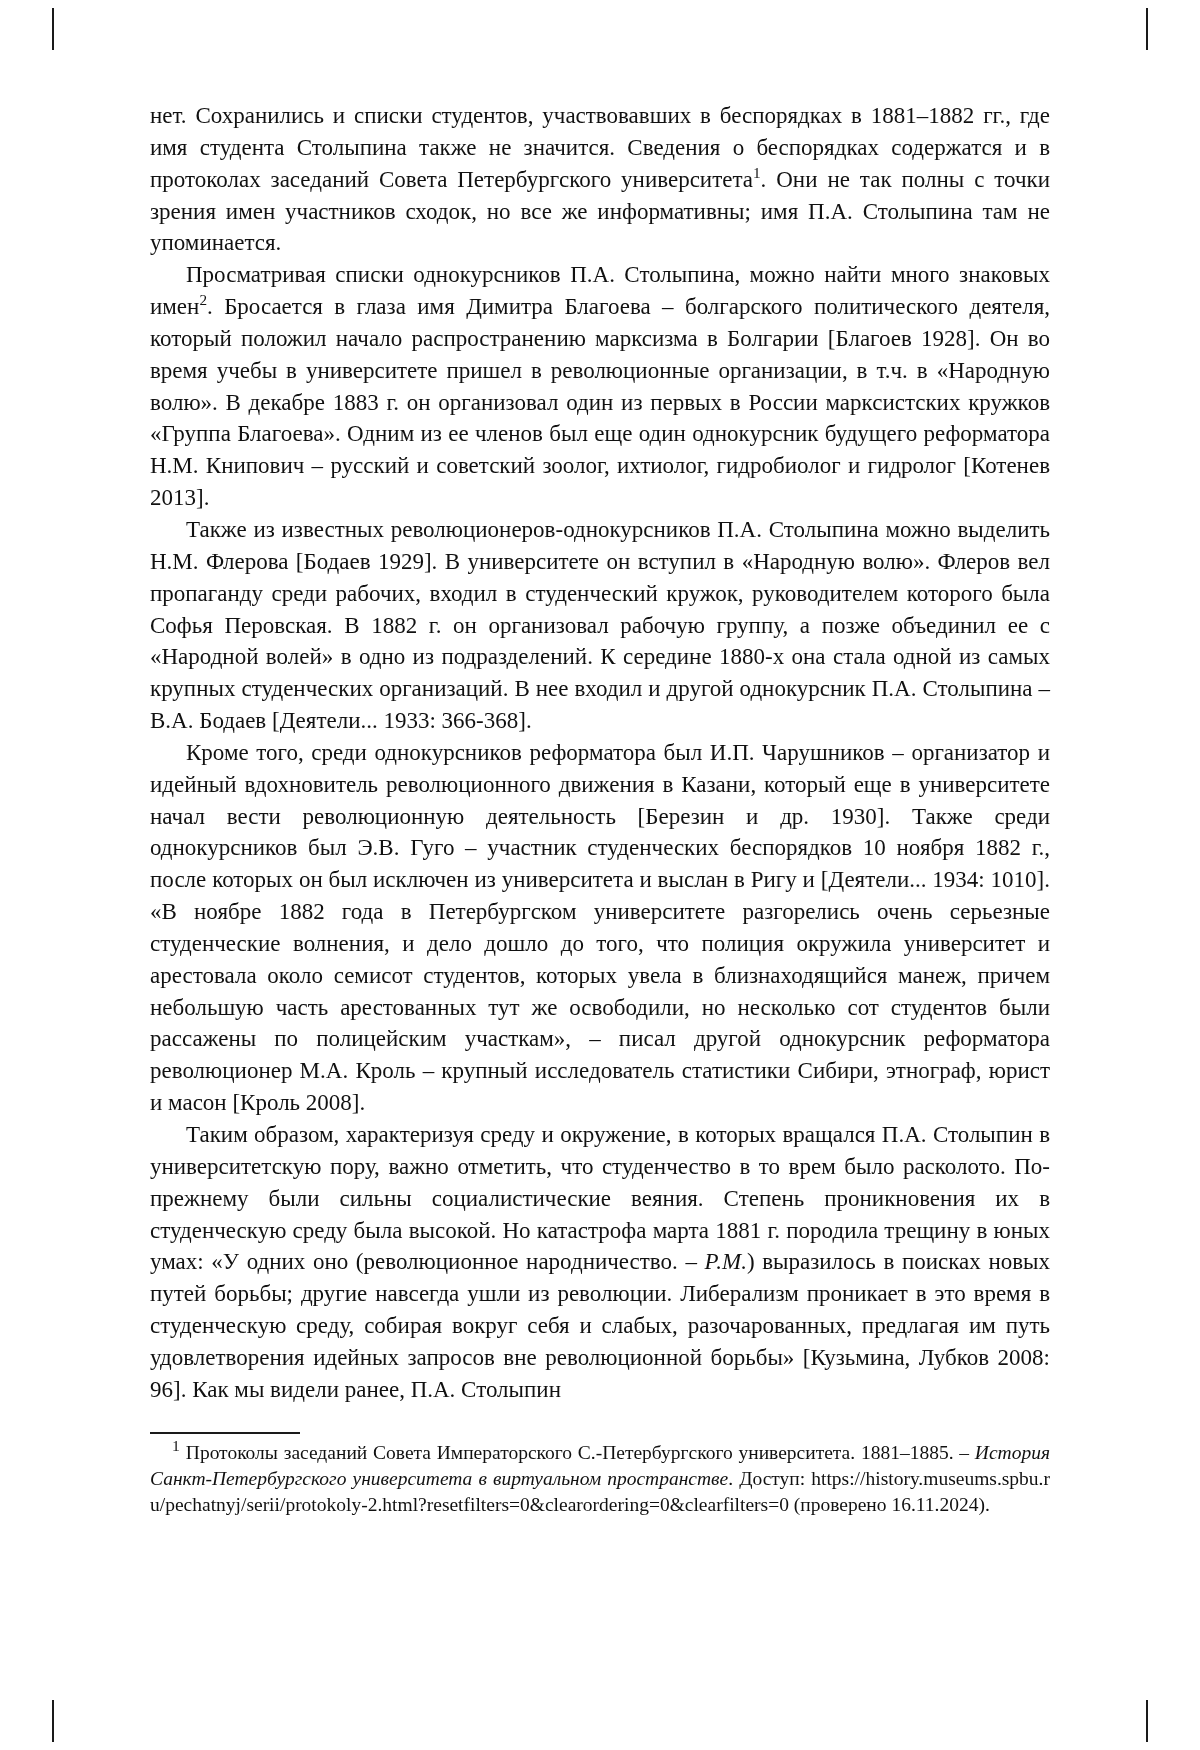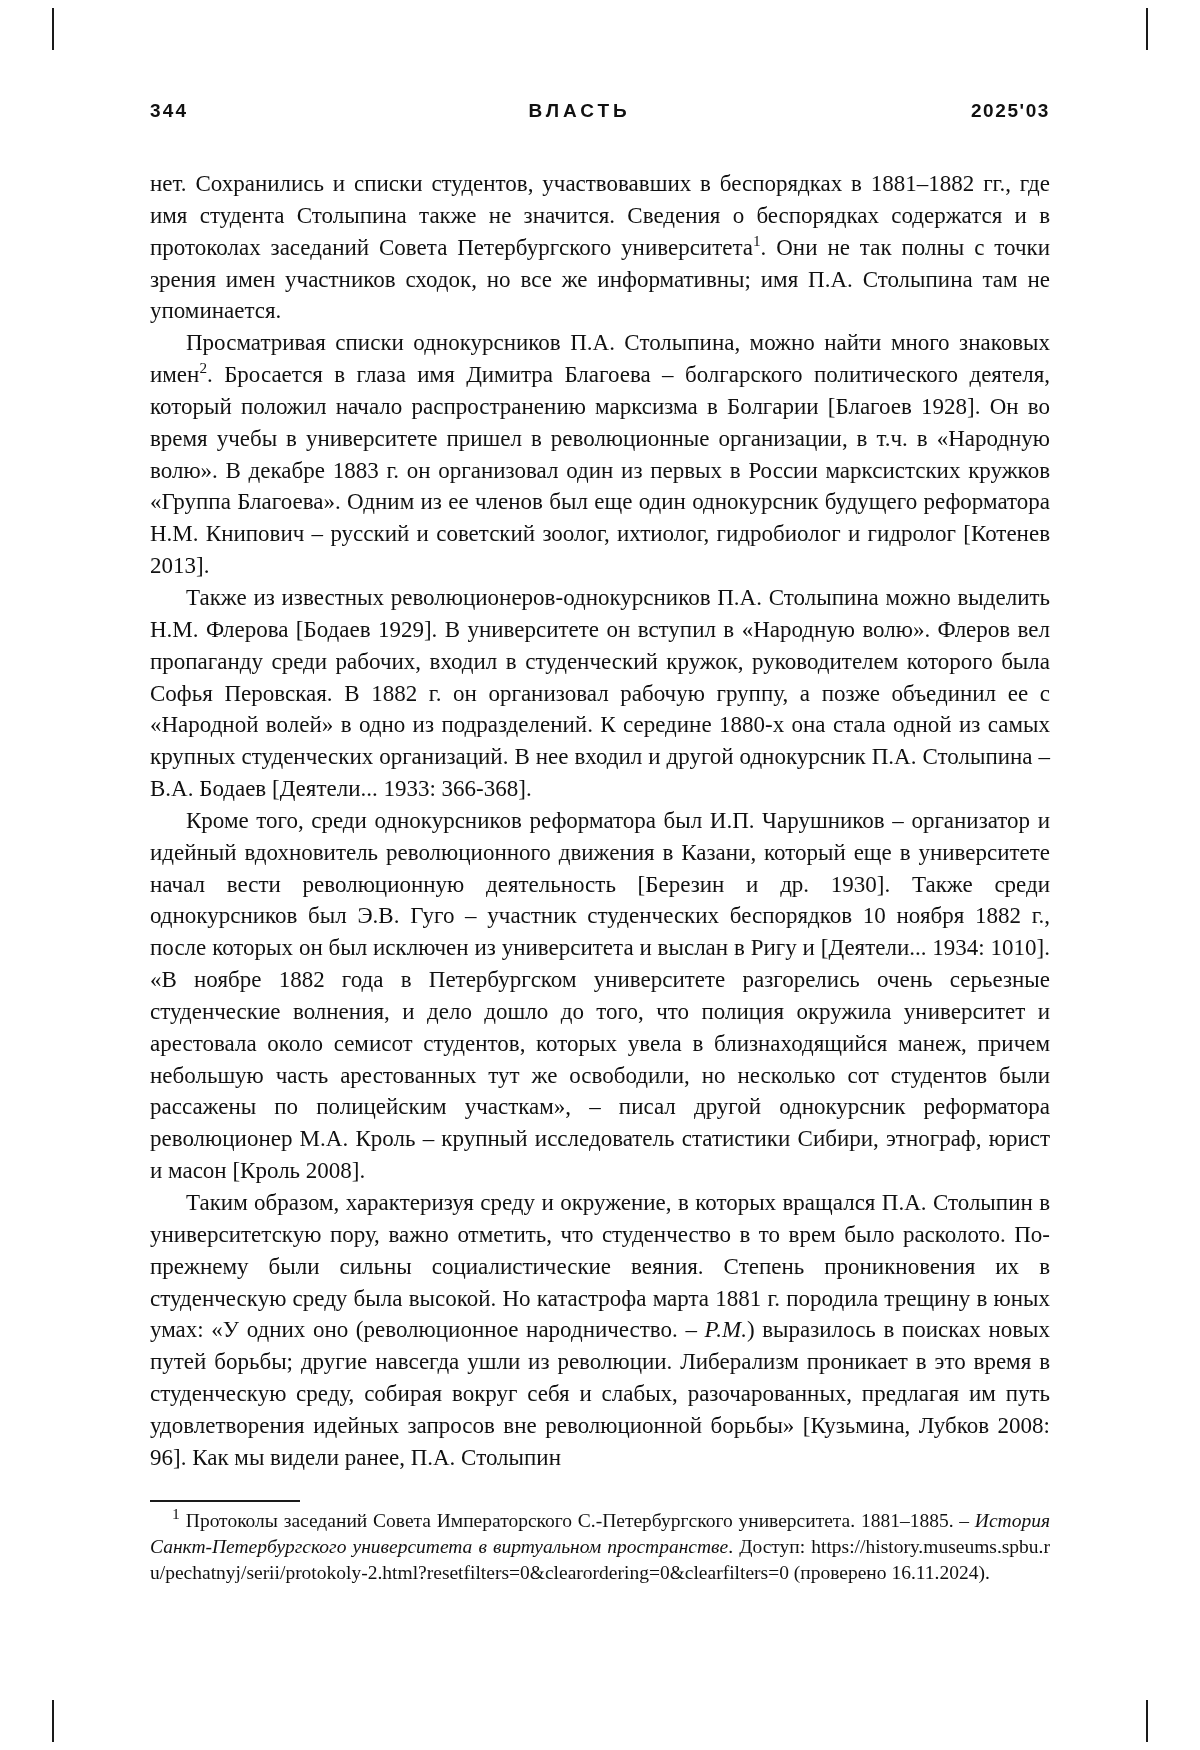--- a/index.html
+++ b/index.html
@@ -98,25 +98,20 @@
 
 <div class="page">
 
   <div class="crop crop-tl-v"></div>
   <div class="crop crop-tr-v"></div>
   <div class="crop crop-bl-v"></div>
   <div class="crop crop-br-v"></div>
 
   <div class="content">
 
-    <div class="runhead">
-      <span class="folio">344</span>
-      <span class="journal">ВЛАСТЬ</span>
-      <span class="issue">2025'03</span>
-    </div>
 
     <div class="body-text">
 
       <p class="noindent"><span>нет. Сохранились и списки студентов, участвовавших в беспорядках в 1881–1882 гг., где имя студента Столыпина также не значится. Сведения о беспорядках содержатся и в протоколах заседаний Совета Петербургского университета</span><sup class="fn">1</sup><span>. Они не так полны с точки зрения имен участников сходок, но все же информативны; имя П.А. Столыпина там не упоминается.</span></p>
 
       <p><span>Просматривая списки однокурсников П.А. Столыпина, можно найти много знаковых имен</span><sup class="fn">2</sup><span>. Бросается в глаза имя Димитра Благоева – болгарского политического деятеля, который положил начало распространению марксизма в Болгарии [Благоев 1928]. Он во время учебы в университете пришел в революционные организации, в т.ч. в «Народную волю». В декабре 1883 г. он организовал один из первых в России марксистских кружков «Группа Благоева». Одним из ее членов был еще один однокурсник будущего реформатора Н.М. Книпович – русский и советский зоолог, ихтиолог, гидробиолог и гидролог [Котенев 2013].</span></p>
 
       <p>Также из известных революционеров-однокурсников П.А. Столыпина можно выделить Н.М. Флерова [Бодаев 1929]. В университете он вступил в «Народную волю». Флеров вел пропаганду среди рабочих, входил в студенческий кружок, руководителем которого была Софья Перовская. В 1882 г. он организовал рабочую группу, а позже объединил ее с «Народной волей» в одно из подразделений. К середине 1880-х она стала одной из самых крупных студенческих организаций. В нее входил и другой однокурсник П.А. Столыпина – В.А. Бодаев [Деятели... 1933: 366-368].</p>
 
       <p>Кроме того, среди однокурсников реформатора был И.П. Чарушников – организатор и идейный вдохновитель революционного движения в Казани, который еще в университете начал вести революционную деятельность [Березин и др. 1930]. Также среди однокурсников был Э.В. Гуго – участник студенческих беспорядков 10 ноября 1882 г., после которых он был исключен из университета и выслан в Ригу и [Деятели... 1934: 1010]. «В ноябре 1882 года в Петербургском университете разгорелись очень серьезные студенческие волнения, и дело дошло до того, что полиция окружила университет и арестовала около семисот студентов, которых увела в близнаходящийся манеж, причем небольшую часть арестованных тут же освободили, но несколько сот студентов были рассажены по полицейским участкам», – писал другой однокурсник реформатора революционер М.А. Кроль – крупный исследователь статистики Сибири, этнограф, юрист и масон [Кроль 2008].</p>

